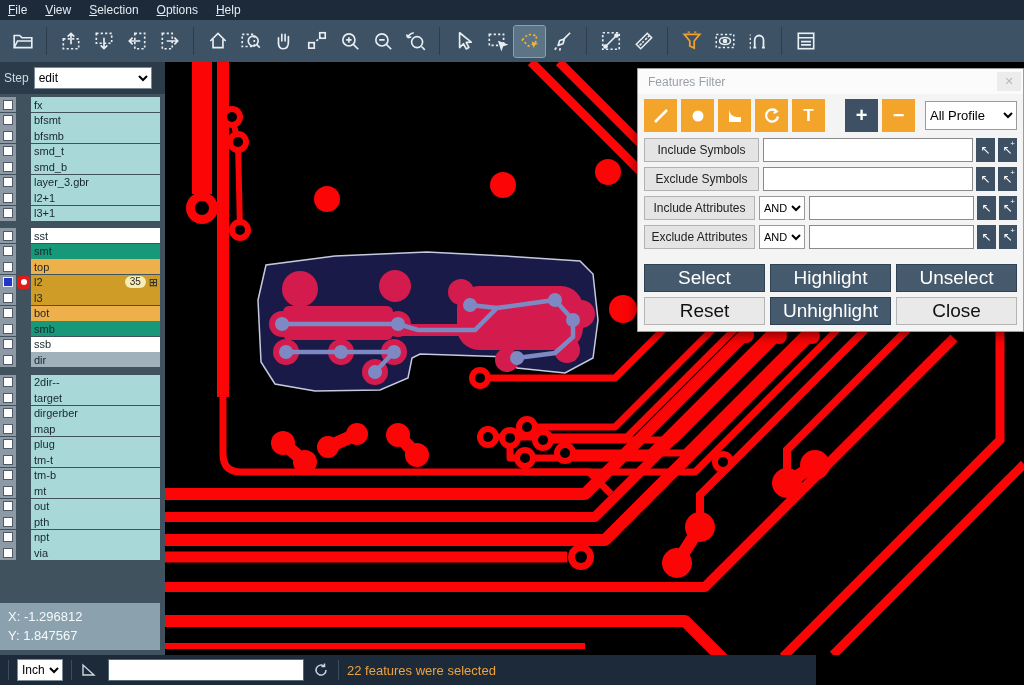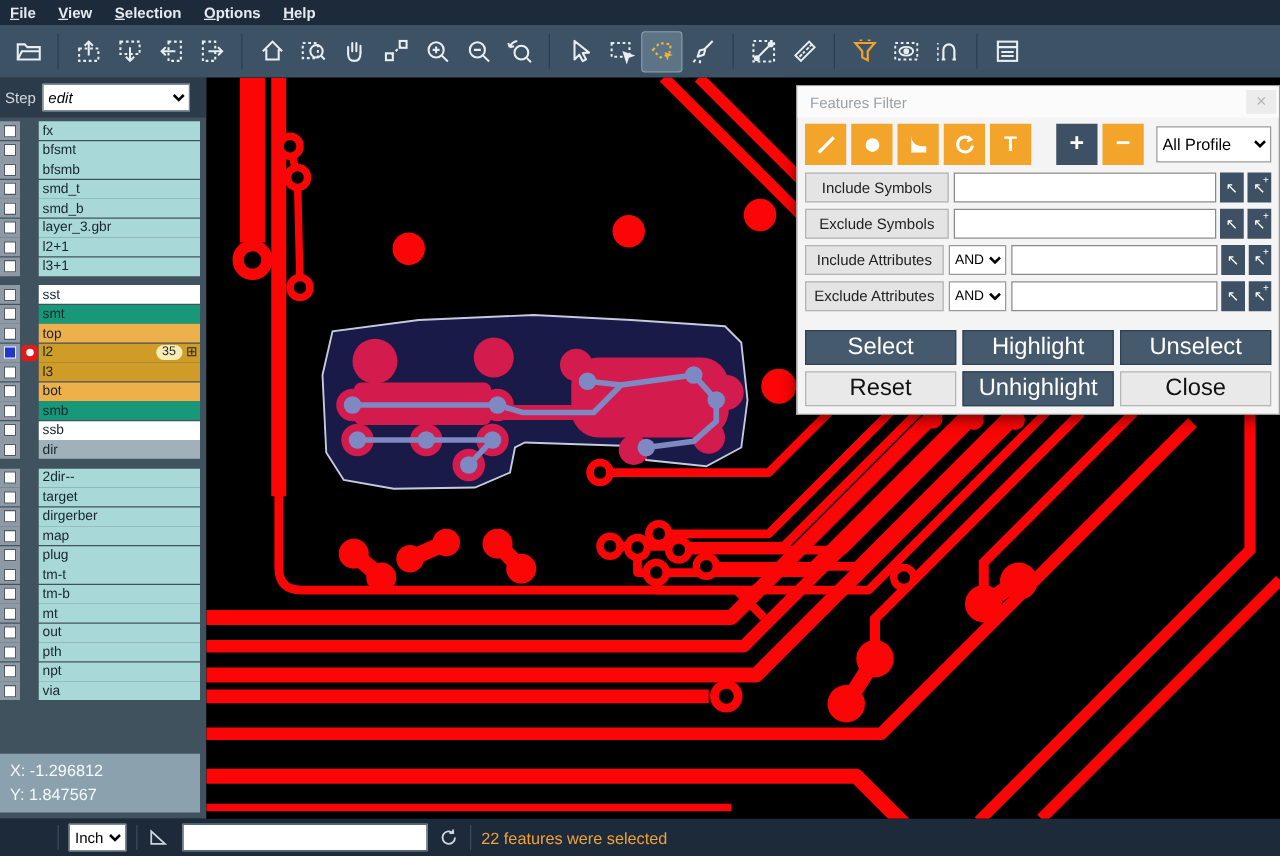--- a/index.html
+++ b/index.html
@@ -4,30 +4,30 @@
 <style>
   :root{
     --red:#fb0506; --crimson:#d41b4e; --selblue:#7e89c3; --selfill:#1a1a48; --seloutline:#c5cbde;
     --barnavy:#1c2a39; --toolslate:#3d5264; --orange:#f2a52a; --navybtn:#3e5064; --dkbtn:#465a6e;
     --cyan:#a9d8d8; --teal:#179878; --amber:#eeb04b; --gold:#cf9c27; --chipgray:#a0b1bc;
     --msgorange:#efa33d;
   }
   *{margin:0;padding:0;box-sizing:border-box;}
   html,body{width:1024px;height:685px;overflow:hidden;background:#000;font-family:"Liberation Sans",sans-serif;}
   .menubar{position:absolute;left:0;top:0;width:1024px;height:20px;background:var(--barnavy);display:flex;align-items:center;padding-left:8px;gap:18px;z-index:5;}
-  .menu-item{color:#e4eaf0;font-size:12px;cursor:default;font-weight:bold;}
+  .menu-item{color:#e4eaf0;font-size:12px;cursor:default;}
   .toolbar{position:absolute;left:0;top:20px;width:1024px;height:42px;background:var(--toolslate);display:flex;align-items:center;padding-left:6px;z-index:5;}
   .tbtn{width:31px;height:31px;display:flex;align-items:center;justify-content:center;border-radius:2px;margin:0 1px;}
   .tbtn svg{display:block;}
   .tbtn.active{background:#5d7487;outline:1px solid #8ba0b2;}
   .tsep{width:1px;height:28px;background:#2c3d4d;margin:0 7px;}
   .sidebar{position:absolute;left:0;top:62px;width:165px;height:593px;background:#41525f;z-index:4;}
   .step-row{height:32px;background:#2c3b4a;display:flex;align-items:center;padding:0 4px;gap:5px;}
   .step-label{color:#cfd9e1;font-size:12px;text-align:center;}
-  .step-row select{width:118px;height:22px;font-size:12px;border:1px solid #7a8a96;background:#fff;font-style:italic;}
+  .step-row select{width:118px;height:22px;font-size:12px;border:1px solid #7a8a96;background:#fff;}
   .layers{padding-top:3px;}
   .layer-row{height:15px;margin-bottom:0.5px;display:flex;align-items:stretch;}
   .cb-cell{width:16px;background:#8d9aa6;display:flex;align-items:center;justify-content:center;}
   .cbx{width:10px;height:10px;background:#fff;border:1.5px solid #4e5a64;}
   .cbx.filled{background:#2235c9;border-color:#e8ecff;}
   .gutter{width:15px;display:flex;align-items:center;justify-content:center;}
   .ind{width:13px;height:13px;background:#e11a1a;border-radius:3px;display:flex;align-items:center;justify-content:center;}
   .ind i{width:6px;height:6px;background:#fff;border-radius:50%;}
   .chip{flex:1;margin-right:5px;font-size:11px;color:#17262f;display:flex;align-items:center;padding-left:3px;gap:3px;}
   .chip .lbl{flex:1;white-space:nowrap;overflow:hidden;}
@@ -49,21 +49,21 @@
   .f-row{display:flex;align-items:center;height:24px;margin-bottom:5px;}
   .f-label{width:115px;height:24px;background:#e4e4e4;border:1px solid #b2b2b2;font-size:12px;color:#222;display:flex;align-items:center;justify-content:center;}
   .f-and{width:48px;height:24px;margin-left:4px;font-size:11px;border:1px solid #999;background:#fff;}
   .f-input{flex:1;height:24px;margin-left:4px;border:1px solid #8a8a8a;background:#fff;font-size:12px;padding:0 4px;}
   .f-arrow{width:19px;height:24px;margin-left:3px;background:var(--navybtn);color:#fff;font-size:12px;display:flex;align-items:center;justify-content:center;position:relative;}
   .f-arrow sup{font-size:8px;position:absolute;top:1px;right:2px;}
   .dlg-actions{display:grid;grid-template-columns:1fr 1fr 1fr;gap:5px;padding:4px 6px 6px 6px;margin-top:auto;}
   .a-btn{height:28px;font-size:19px;display:flex;align-items:center;justify-content:center;font-family:"Liberation Sans",sans-serif;}
   .a-btn.dark{background:var(--dkbtn);color:#fff;border:1px solid #2f4152;}
   .a-btn.light{background:#e9e9e9;color:#111;border:1px solid #b5b5b5;}
-  .statusbar{position:absolute;left:0;top:655px;width:1024px;height:30px;background:var(--barnavy);display:flex;align-items:center;z-index:5;padding-left:38px;}
+  .statusbar{position:absolute;left:0;top:655px;width:816px;height:30px;background:var(--barnavy);display:flex;align-items:center;z-index:5;}
   .ssep{width:1px;height:20px;background:#3a4c5d;margin:0 8px;}
   .unit-sel{width:46px;height:22px;font-size:12px;border:1px solid #7a8a96;background:#fff;}
   .s-input{width:196px;height:22px;border:1px solid #556876;background:#fff;font-size:12px;padding:0 4px;}
   .s-msg{color:var(--msgorange);font-size:13px;}
   .icn{display:flex;align-items:center;justify-content:center;}
 </style>
 </head>
 <body>
 
 <div class="menubar" id="menubar">

